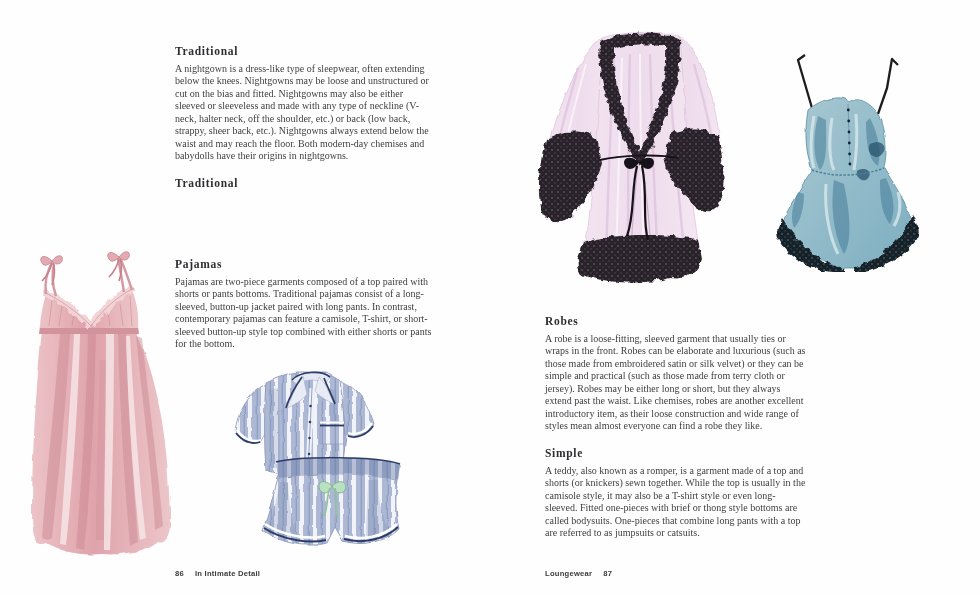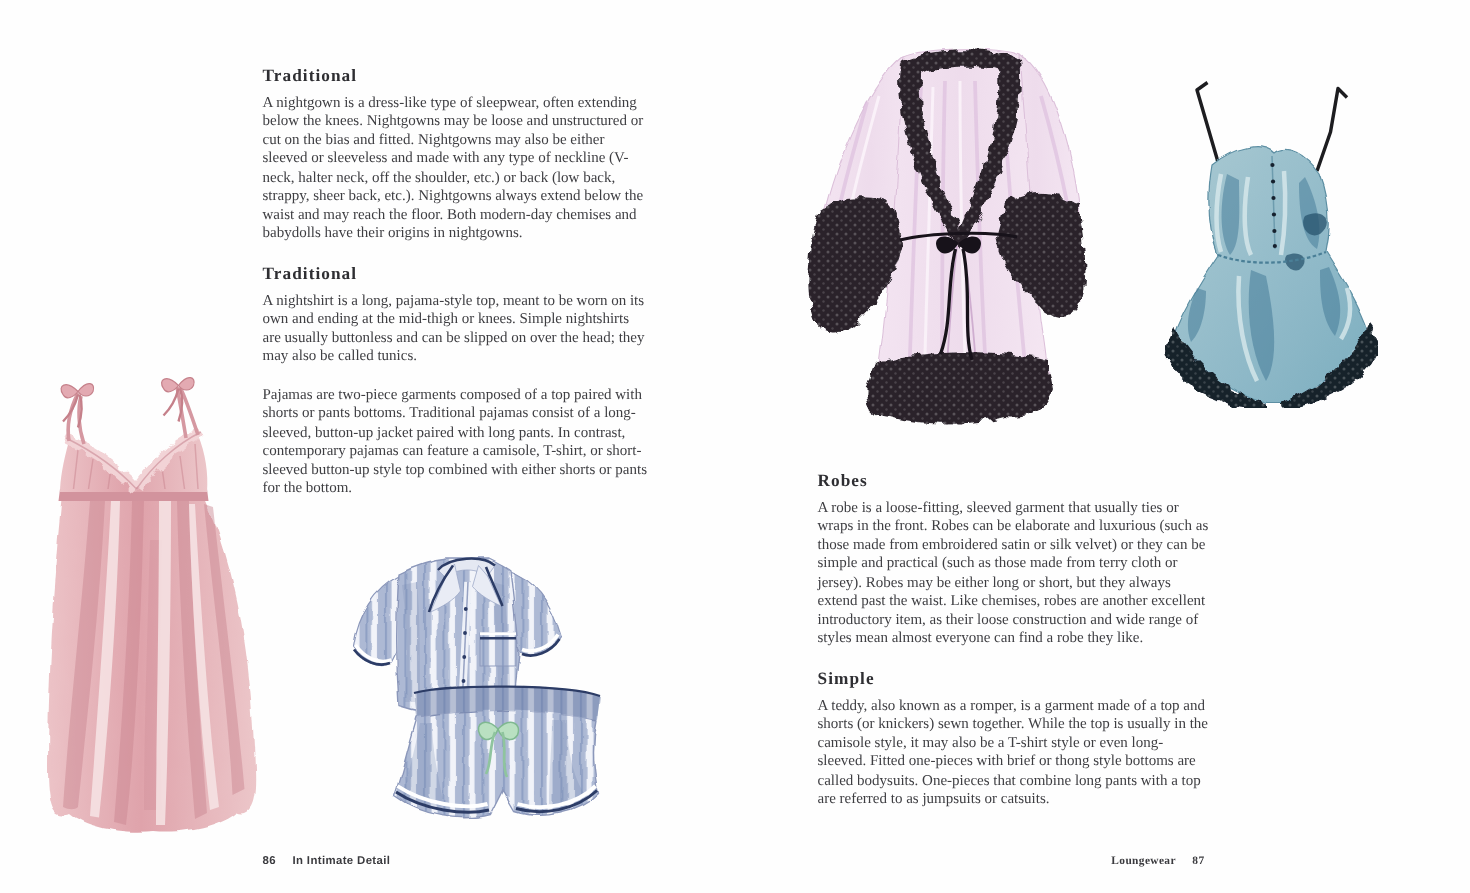--- a/index.html
+++ b/index.html
@@ -19,21 +19,21 @@
     margin:0;width:259px;
     font-size:10px;line-height:12.45px;color:#3e3e42;
   }
   .col-right .section p{width:262px;}
   .footer{
     position:absolute;top:569px;
     font-family:"Liberation Sans","DejaVu Sans",sans-serif;
     font-size:7.6px;font-weight:bold;color:#3a3a3e;letter-spacing:0.25px;
   }
   .footer-left{left:175px;}
-  .footer-right{left:545px;width:258px;text-align:right;font-family:Liberation Serif, serif;}
+  .footer-right{left:545px;width:258px;}
   .footer .gap{display:inline-block;width:11px;}
   .illus{position:absolute;}
 </style>
 </head>
 <body>
 
 <div class="spread">
 
   <svg width="0" height="0" style="position:absolute" aria-hidden="true">
     <defs>
@@ -72,23 +72,23 @@
     </defs>
   </svg>
 
   <div class="text-col col-left">
     <div class="section" style="left:175px;top:45px">
       <h3>Traditional</h3>
       <p>A nightgown is a dress-like type of sleepwear, often extending below the knees. Nightgowns may be loose and unstructured or cut on the bias and fitted. Nightgowns may also be either sleeved or sleeveless and made with any type of neckline (V-neck, halter neck, off the shoulder, etc.) or back (low back, strappy, sheer back, etc.). Nightgowns always extend below the waist and may reach the floor. Both modern-day chemises and babydolls have their origins in nightgowns.</p>
     </div>
     <div class="section" style="left:175px;top:177px">
       <h3>Traditional</h3>
-      <p>A nightshirt is a long, pajama-style top, meant to be worn on its own and ending at the mid-thigh or knees. Simple nightshirts are usually buttonless and can be slipped on over the head; they may also be called tunics.</p>
     </div>
     <div class="section" style="left:175px;top:258px">
+      <h3>Pajamas</h3>
       <p>Pajamas are two-piece garments composed of a top paired with shorts or pants bottoms. Traditional pajamas consist of a long-sleeved, button-up jacket paired with long pants. In contrast, contemporary pajamas can feature a camisole, T-shirt, or short-sleeved button-up style top combined with either shorts or pants for the bottom.</p>
     </div>
   </div>
 
   <div class="text-col col-right">
     <div class="section" style="left:545px;top:315px">
       <h3>Robes</h3>
       <p>A robe is a loose-fitting, sleeved garment that usually ties or wraps in the front. Robes can be elaborate and luxurious (such as those made from embroidered satin or silk velvet) or they can be simple and practical (such as those made from terry cloth or jersey). Robes may be either long or short, but they always extend past the waist. Like chemises, robes are another excellent introductory item, as their loose construction and wide range of styles mean almost everyone can find a robe they like.</p>
     </div>
     <div class="section" style="left:545px;top:447px">

